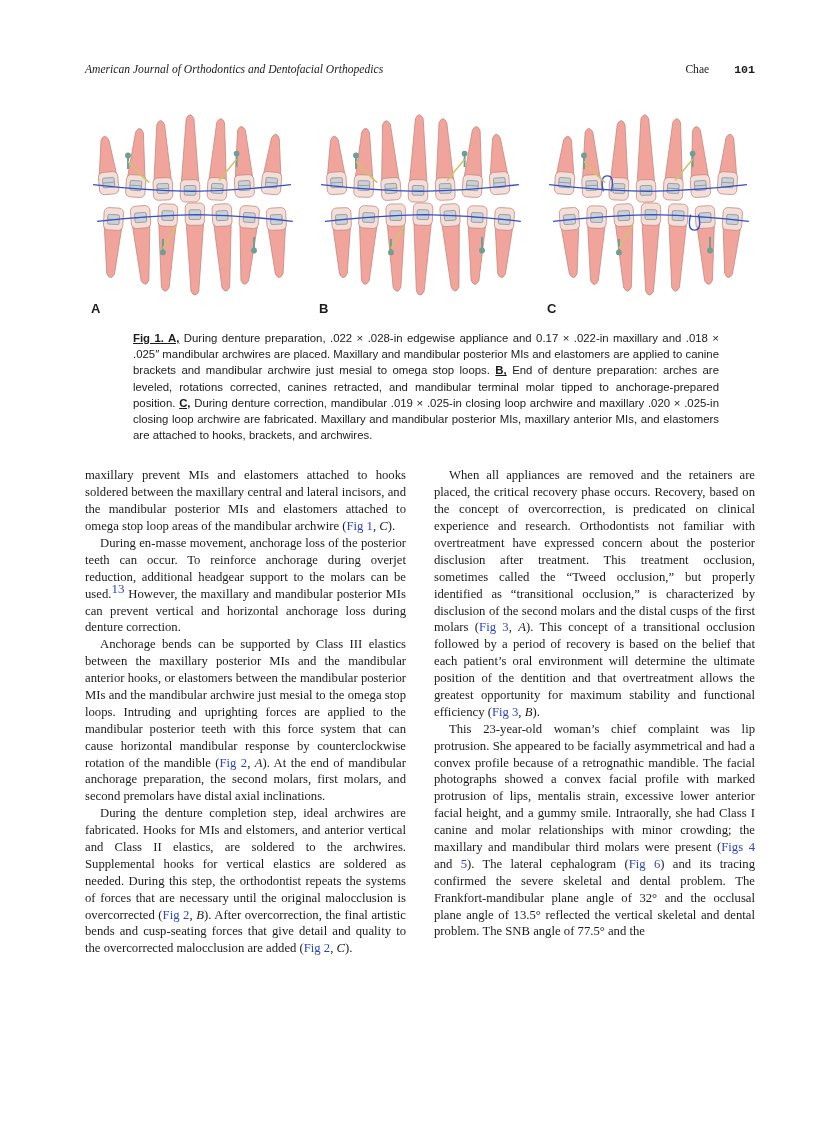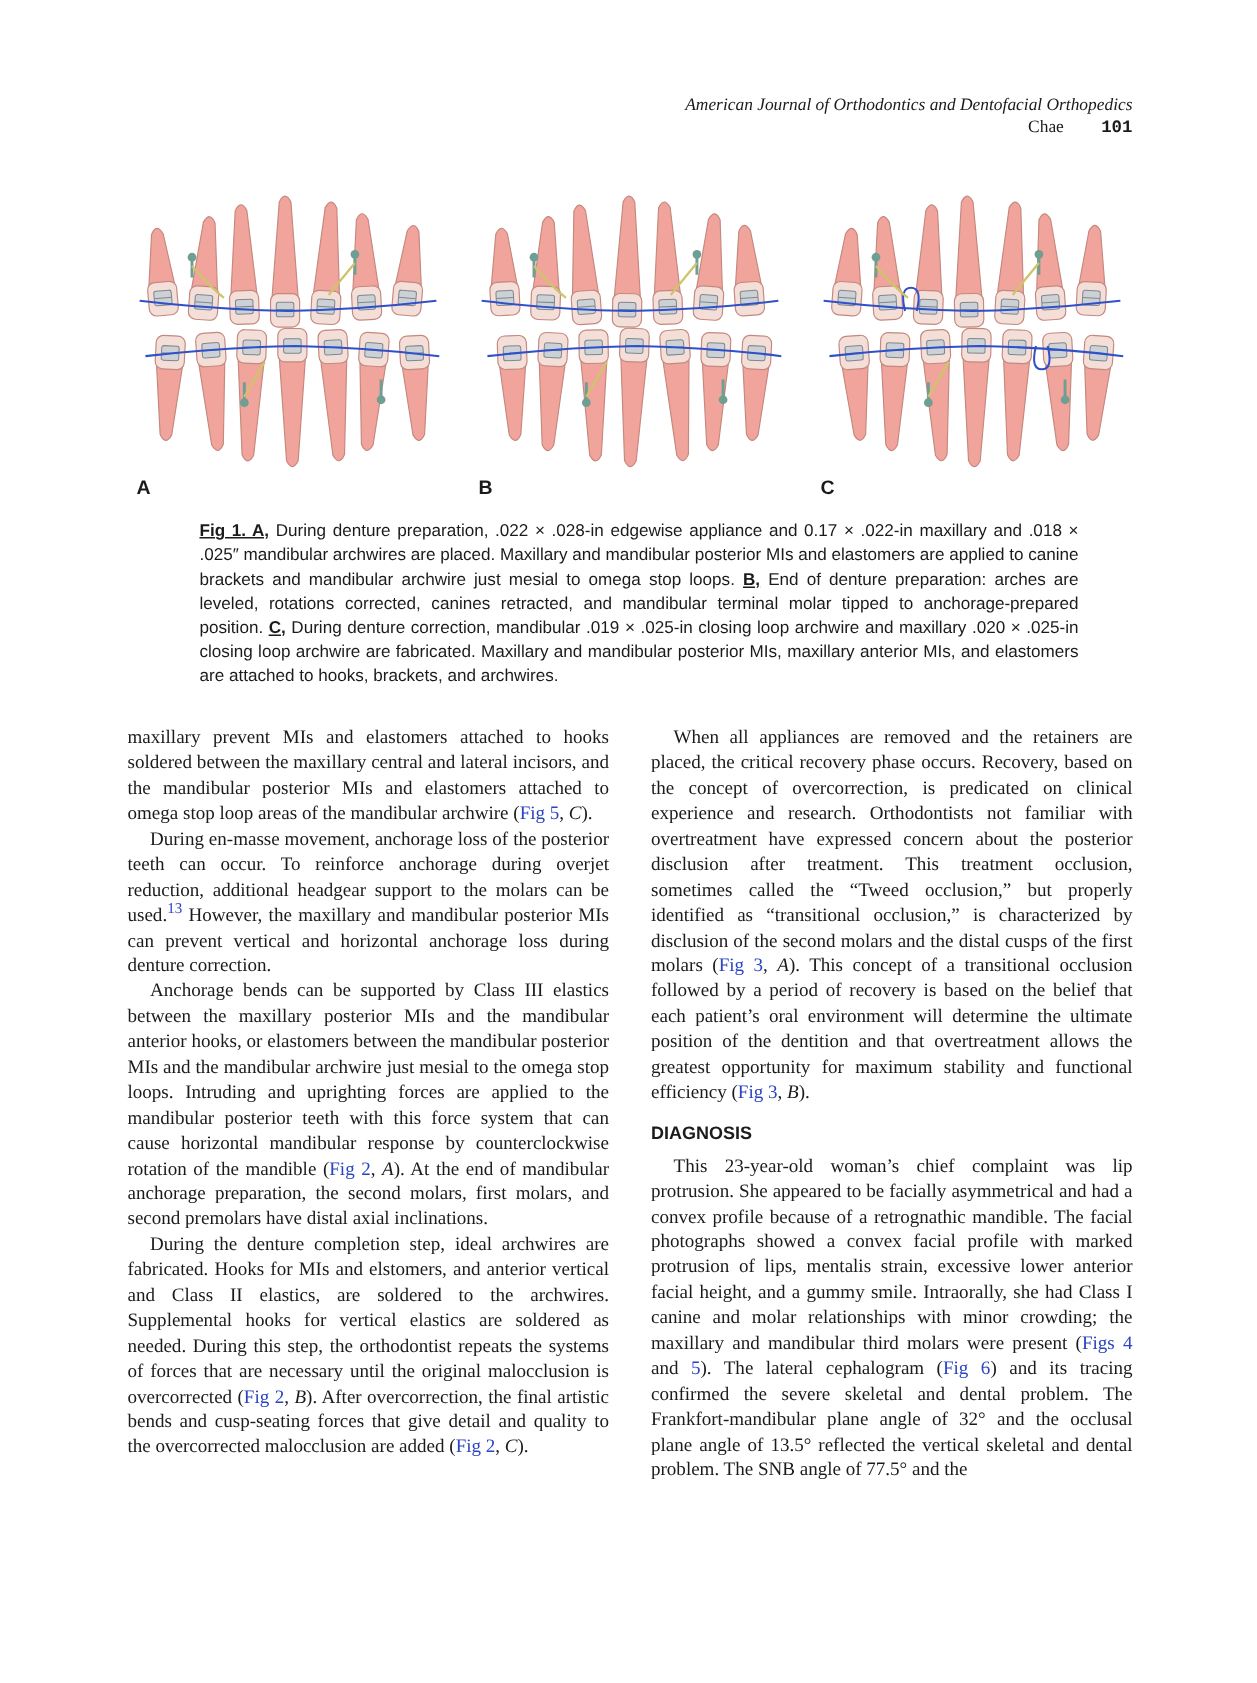--- a/index.html
+++ b/index.html
@@ -8,23 +8,23 @@
     width:838px;height:1122px;
     margin:0 auto;
     background:#ffffff;
     box-sizing:border-box;
     padding:62px 83px 0 85px;
     overflow:hidden;
     color:var(--text,#1b1b1b);
   }
   
   .page-header{
-    display:flex;justify-content:space-between;align-items:flex-end;
+    display:flex;justify-content:space-between;align-items:center;
     font-family:"Liberation Serif",serif;
-    font-size:11.6px;line-height:1.3;flex-direction:column;
+    font-size:11.6px;line-height:1.3;
   }
   .header-left div{font-style:italic;}
   .header-right{white-space:nowrap;}
   .author{}
   .page-num{font-weight:bold;margin-left:22px;font-family:Liberation Mono, monospace;}
   
   figure{margin:0;padding:0;}
   .panels{display:flex;gap:14px;margin-top:30px;}
   .panel{flex:1;display:flex;flex-direction:column;}
   .dental-svg{width:100%;height:192px;display:block;}
@@ -50,21 +50,21 @@
     text-align:justify;
     margin:0;
   }
   p.indent{text-indent:15px;}
   .section-heading{
     font-family:"Liberation Sans",sans-serif;
     font-weight:bold;font-size:12px;
     margin:11px 0 7px 0;
   }
   .ref-link{color:var(--link,#2a44c2);text-decoration:none;cursor:pointer;}
-  sup{font-size:10px;line-height:0;}
+  sup{font-size:13px;line-height:0;}
   em{font-style:italic;}
   
   .t-root{fill:var(--tooth-root);stroke:var(--tooth-stroke);stroke-width:.8;}
   .t-crown{fill:var(--tooth-crown);stroke:var(--tooth-stroke);stroke-width:.8;}
   .bracket{fill:var(--bracket);stroke:var(--bracket-stroke);stroke-width:.7;}
   .slot{stroke:var(--bracket-stroke);stroke-width:.7;}
   .wire{stroke:var(--wire);stroke-width:1.4;fill:none;}
   .elastic{stroke:var(--elastic);stroke-width:1.6;fill:none;}
   .mi-shaft{stroke:var(--mini-implant);stroke-width:2;}
   .mi-head{fill:var(--mini-implant);}
@@ -393,25 +393,24 @@
             <path class="elastic" d="M 76 146 Q 84 132 90 122"></path>
           </svg>
         <span class="panel-label">C</span>
       </div>
     </div>
     <figcaption class="caption"><strong>Fig 1. A,</strong><span> During denture preparation, .022 × .028-in edgewise appliance and 0.17 × .022-in maxillary and .018 × .025″ mandibular archwires are placed. Maxillary and mandibular posterior MIs and elastomers are applied to canine brackets and mandibular archwire just mesial to omega stop loops. </span><strong>B,</strong><span> End of denture preparation: arches are leveled, rotations corrected, canines retracted, and mandibular terminal molar tipped to anchorage-prepared position. </span><strong>C,</strong><span> During denture correction, mandibular .019 × .025-in closing loop archwire and maxillary .020 × .025-in closing loop archwire are fabricated. Maxillary and mandibular posterior MIs, maxillary anterior MIs, and elastomers are attached to hooks, brackets, and archwires.</span></figcaption>
   </figure>
 
   <main class="body-text">
     <div class="col">
-        <p class="body-para"><span>maxillary prevent MIs and elastomers attached to hooks soldered between the maxillary central and lateral incisors, and the mandibular posterior MIs and elastomers attached to omega stop loop areas of the mandibular archwire (</span><a class="ref-link">Fig 5</a><span>, </span><em>C</em><span>).</span></p>
+        <p class="body-para"><span>maxillary prevent MIs and elastomers attached to hooks soldered between the maxillary central and lateral incisors, and the mandibular posterior MIs and elastomers attached to omega stop loop areas of the mandibular archwire (</span><a class="ref-link">Fig 1</a><span>, </span><em>C</em><span>).</span></p>
         <p class="body-para indent"><span>During en-masse movement, anchorage loss of the posterior teeth can occur. To reinforce anchorage during overjet reduction, additional headgear support to the molars can be used.</span><sup><a class="ref-link">13</a></sup><span> However, the maxillary and mandibular posterior MIs can prevent vertical and horizontal anchorage loss during denture correction.</span></p>
         <p class="body-para indent"><span>Anchorage bends can be supported by Class III elastics between the maxillary posterior MIs and the mandibular anterior hooks, or elastomers between the mandibular posterior MIs and the mandibular archwire just mesial to the omega stop loops. Intruding and uprighting forces are applied to the mandibular posterior teeth with this force system that can cause horizontal mandibular response by counterclockwise rotation of the mandible (</span><a class="ref-link">Fig 2</a><span>, </span><em>A</em><span>). At the end of mandibular anchorage preparation, the second molars, first molars, and second premolars have distal axial inclinations.</span></p>
         <p class="body-para indent"><span>During the denture completion step, ideal archwires are fabricated. Hooks for MIs and elstomers, and anterior vertical and Class II elastics, are soldered to the archwires. Supplemental hooks for vertical elastics are soldered as needed. During this step, the orthodontist repeats the systems of forces that are necessary until the original malocclusion is overcorrected (</span><a class="ref-link">Fig 2</a><span>, </span><em>B</em><span>). After overcorrection, the final artistic bends and cusp-seating forces that give detail and quality to the overcorrected malocclusion are added (</span><a class="ref-link">Fig 2</a><span>, </span><em>C</em><span>).</span></p>
       </div>
     <div class="col">
         <p class="body-para indent"><span>When all appliances are removed and the retainers are placed, the critical recovery phase occurs. Recovery, based on the concept of overcorrection, is predicated on clinical experience and research. Orthodontists not familiar with overtreatment have expressed concern about the posterior disclusion after treatment. This treatment occlusion, sometimes called the “Tweed occlusion,” but properly identified as “transitional occlusion,” is characterized by disclusion of the second molars and the distal cusps of the first molars (</span><a class="ref-link">Fig 3</a><span>, </span><em>A</em><span>). This concept of a transitional occlusion followed by a period of recovery is based on the belief that each patient’s oral environment will determine the ultimate position of the dentition and that overtreatment allows the greatest opportunity for maximum stability and functional efficiency (</span><a class="ref-link">Fig 3</a><span>, </span><em>B</em><span>).</span></p>
-        <h2 class="section-heading">DIAGNOSIS</h2>
         <p class="body-para indent"><span>This 23-year-old woman’s chief complaint was lip protrusion. She appeared to be facially asymmetrical and had a convex profile because of a retrognathic mandible. The facial photographs showed a convex facial profile with marked protrusion of lips, mentalis strain, excessive lower anterior facial height, and a gummy smile. Intraorally, she had Class I canine and molar relationships with minor crowding; the maxillary and mandibular third molars were present (</span><a class="ref-link">Figs 4</a><span> and </span><a class="ref-link">5</a><span>). The lateral cephalogram (</span><a class="ref-link">Fig 6</a><span>) and its tracing confirmed the severe skeletal and dental problem. The Frankfort-mandibular plane angle of 32° and the occlusal plane angle of 13.5° reflected the vertical skeletal and dental problem. The SNB angle of 77.5° and the</span></p>
       </div>
   </main>
 
 </div>
 
 </body></html>

